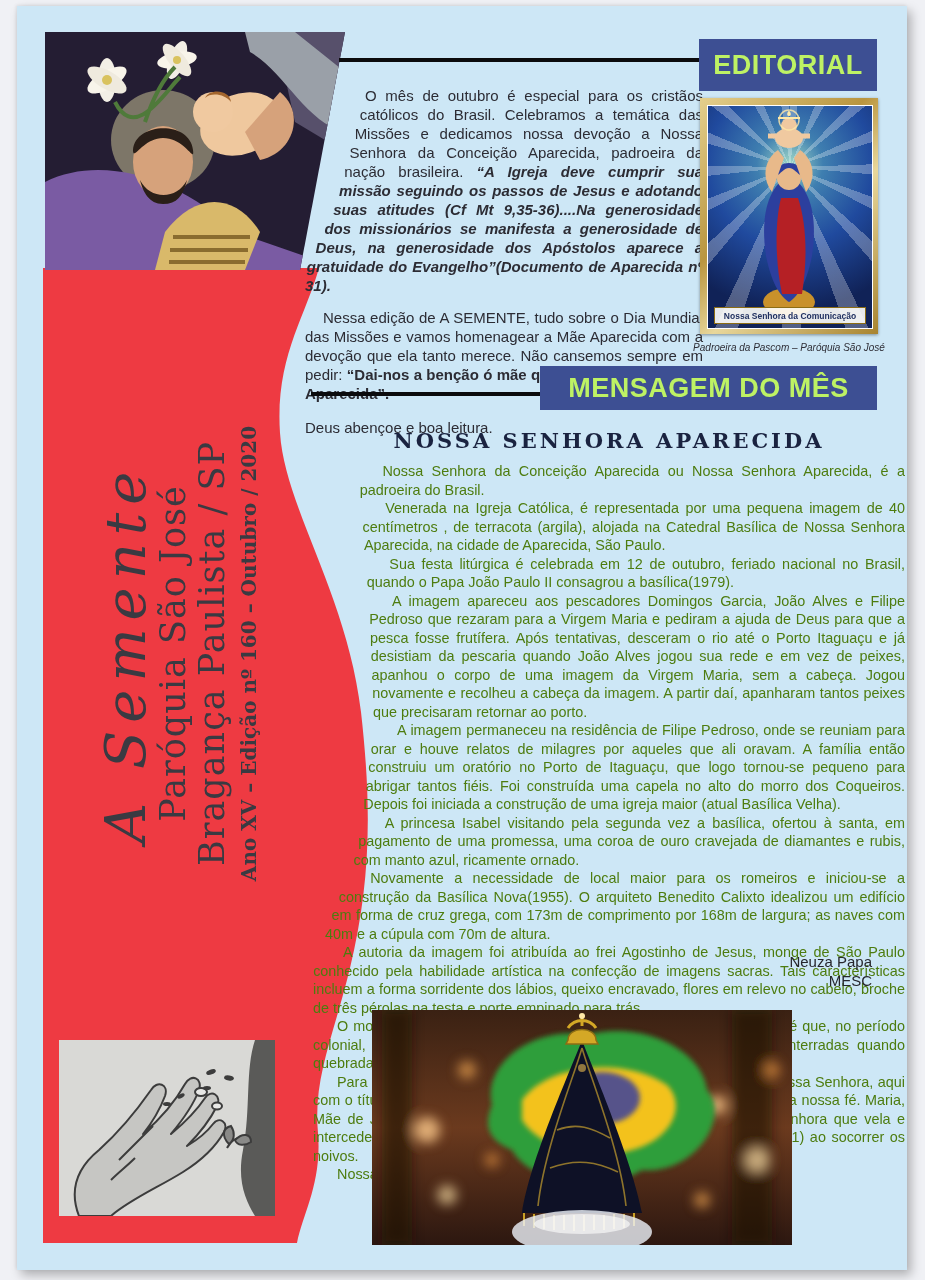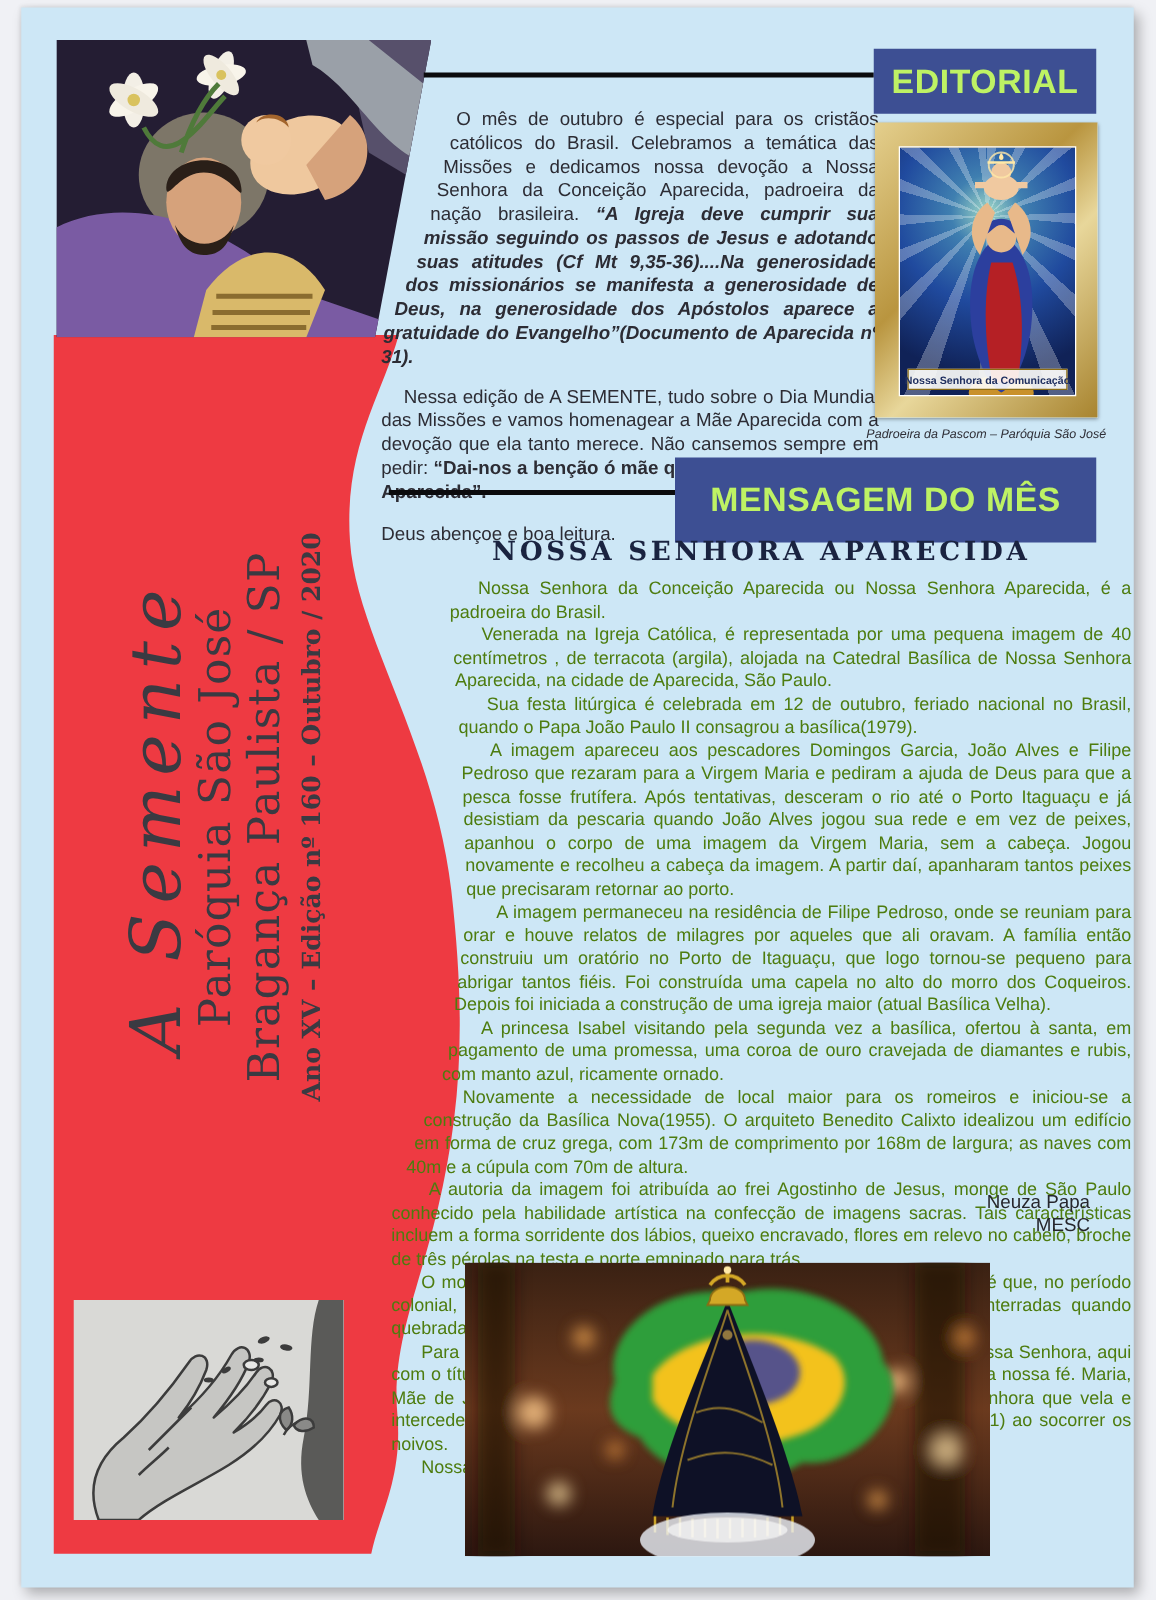--- a/index.html
+++ b/index.html
@@ -36,37 +36,37 @@
   
   .rule{position:absolute;height:4px;background:#0b0b0d;}
   .rule-editorial{left:322px;top:52px;width:360px;}
   .rule-message{left:294px;top:386px;width:229px;}
   .hdr{
     position:absolute;background:#3d4f93;color:#bef264;
     font-weight:bold;display:flex;align-items:center;justify-content:center;
     letter-spacing:.5px;
   }
   .hdr-editorial{left:682px;top:33px;width:178px;height:52px;font-size:27px;}
-  .hdr-message{left:523px;top:360px;width:337px;height:68px;font-size:27px;}
+  .hdr-message{left:523px;top:360px;width:337px;height:44px;font-size:27px;}
   
   .ed-text{
     position:absolute;left:288px;top:80px;width:398px;
     font-size:15px;line-height:19px;color:#2c2c34;text-align:justify;
   }
   .ed-curve{float:left;width:74px;height:175px;shape-outside:polygon(0 0,60px 0,30px 110px,0 175px);}
   .ed-p{margin:0;}
   .ed-p2{margin-top:13px;text-indent:18px;}
   .q{font-weight:bold;font-style:italic;}
   .b{font-weight:bold;}
   .ed-closing{margin-top:15px;text-align:left;padding-right:2px;}
   
   .frame{
     position:absolute;left:683px;top:92px;width:178px;height:236px;
     background:linear-gradient(135deg,#e4cf8d,#b9953f 40%,#e8d79b 60%,#a8842f);
-    padding:19px;box-sizing:border-box;
+    padding:7px;box-sizing:border-box;
     box-shadow:0 1px 3px rgba(0,0,0,.4);
   }
   .frame-inner{
     width:100%;height:100%;position:relative;border:1px solid #fff;
     background:radial-gradient(circle at 50% 26%, #9fd8c8 0%, #3f7fb0 18%, #204a9e 45%, #102257 80%);
     overflow:hidden;
   }
   .rays{
     position:absolute;left:-40%;top:-30%;width:180%;height:160%;
     background:repeating-conic-gradient(from 0deg at 50% 36%, rgba(255,255,255,.28) 0deg 7deg, rgba(255,255,255,0) 7deg 22deg);

